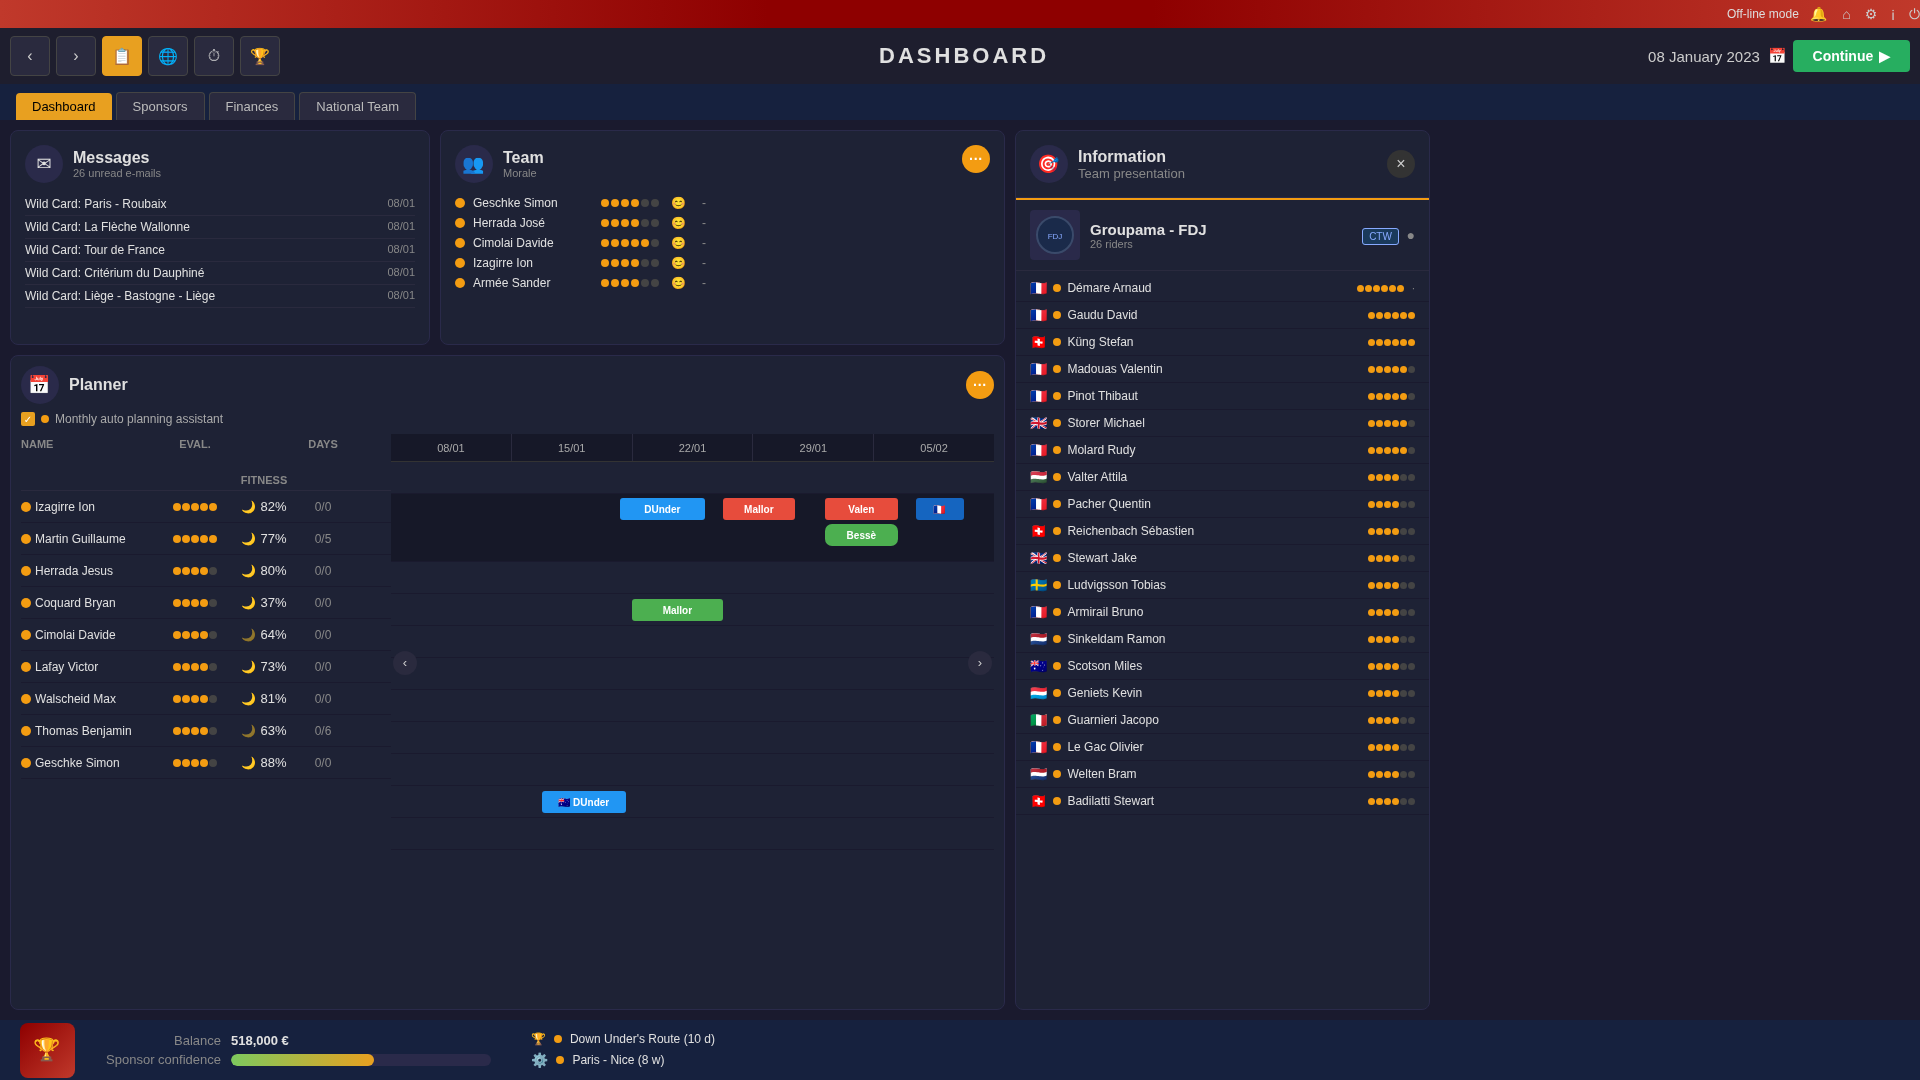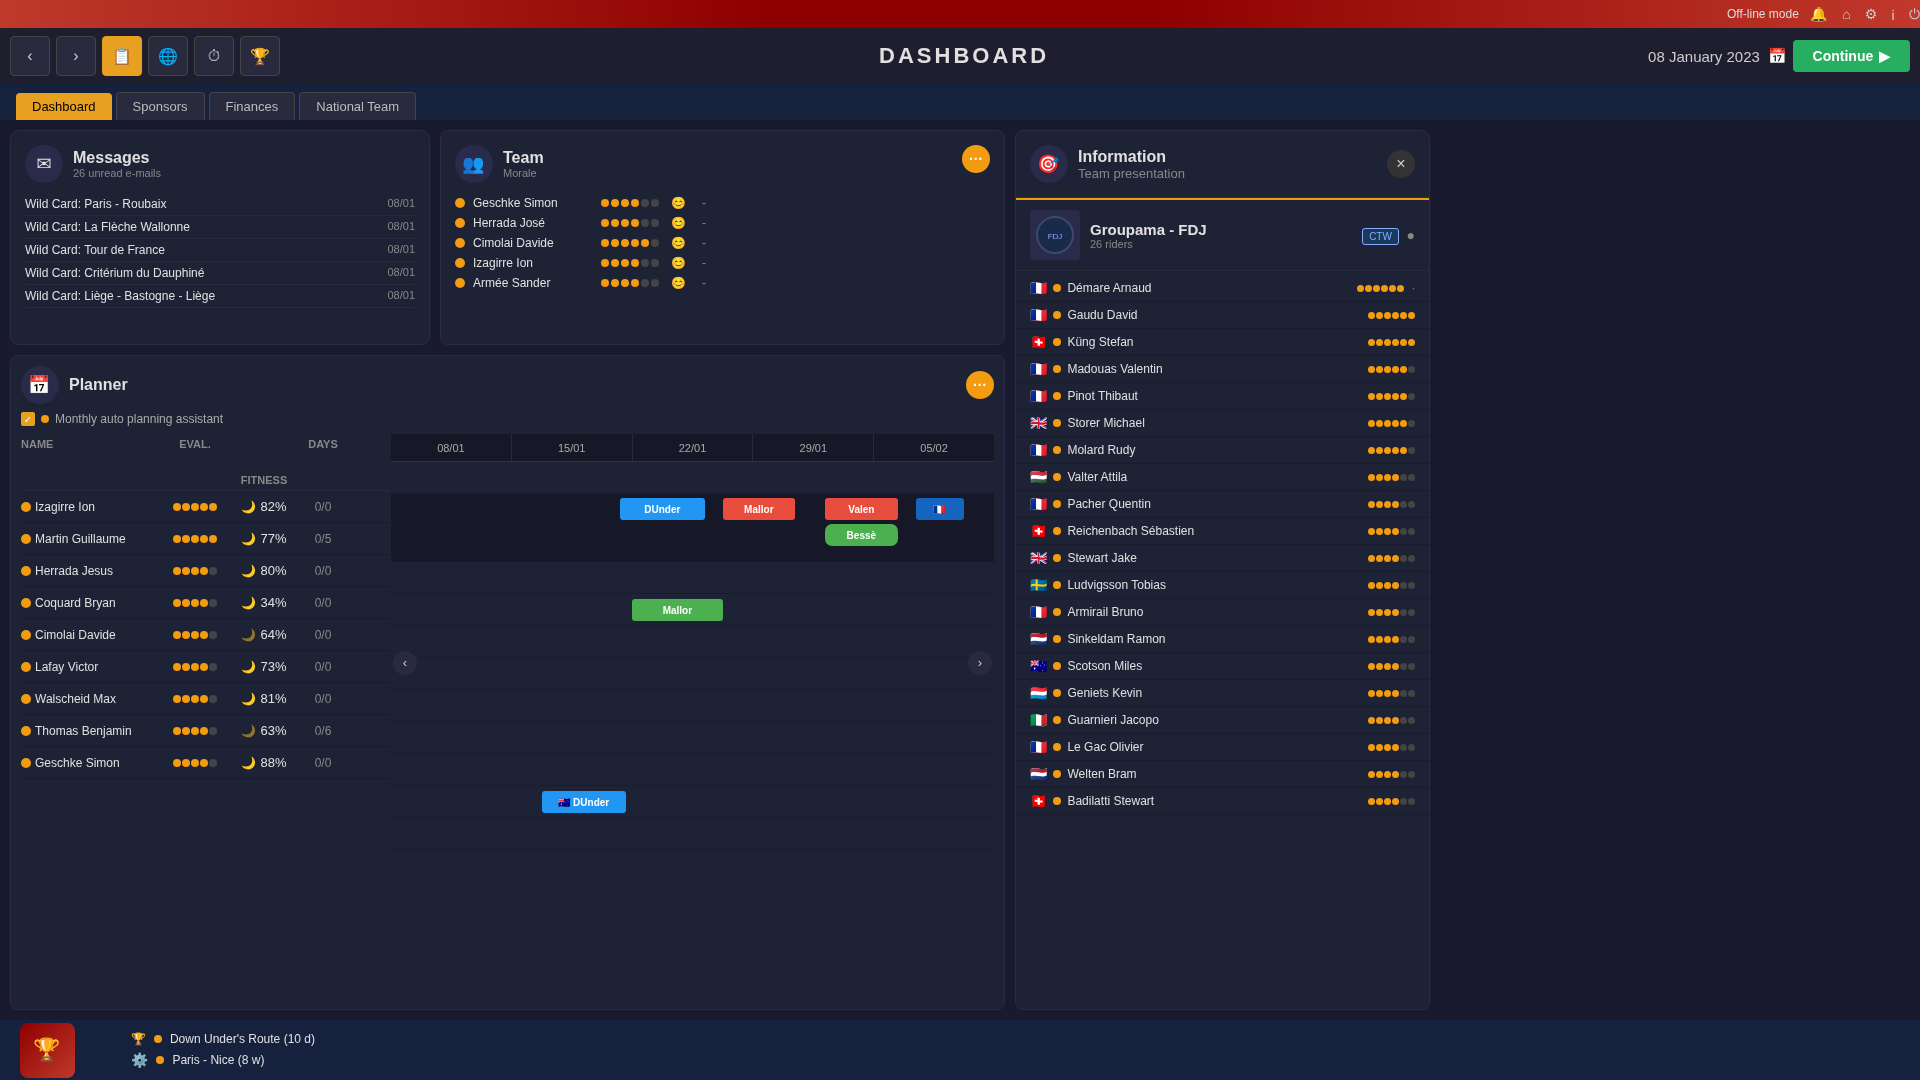--- a/index.html
+++ b/index.html
@@ -621,21 +621,21 @@
               </div>
             <div class="pr-eval">
                 <div class="mdot filled" style="background:#f39c12"></div>
                 <div class="mdot filled" style="background:#f39c12"></div>
                 <div class="mdot filled" style="background:#f39c12"></div>
                 <div class="mdot filled" style="background:#f39c12"></div>
                 <div class="mdot empty"></div>
               </div>
             <div class="pr-fit">
                 <span class="moon-icon">🌙</span>
-                <span class="fit-pct">34%</span>
+                <span class="fit-pct">37%</span>
               </div>
             <div class="pr-days">0/0</div>
           </div>
           <div class="planner-row">
             <div class="pr-name">
                 <span class="dot"></span>
                 <span>Cimolai Davide</span>
               </div>
             <div class="pr-eval">
                 <div class="mdot filled" style="background:#f39c12"></div>
@@ -1082,20 +1082,32 @@
             <div class="rdot e"></div>
             <div class="rdot e"></div>
         </div>
       </div>
     </div>
   </div>
 </div>
 
 <div class="bottom-bar">
   <div class="team-badge">🏆</div>
+  <div class="balance-section">
+    <div class="balance-row">
+      <span class="balance-label">Balance</span>
+      <span class="balance-value">518,000 €</span>
+    </div>
+    <div class="balance-row">
+      <span class="balance-label">Sponsor confidence</span>
+      <div class="sponsor-bar-outer">
+        <div class="sponsor-bar-inner" style="width:55%;"></div>
+      </div>
+    </div>
+  </div>
   <div class="races-section">
     <div class="race-item">
       <span class="trophy-icon">🏆</span>
       <span class="race-dot-yellow"></span>
       <span>Down Under's Route (10 d)</span>
     </div>
     <div class="race-item">
       <span style="color:#888; font-size:14px;">⚙️</span>
       <span class="race-dot-yellow"></span>
       <span>Paris - Nice (8 w)</span>

